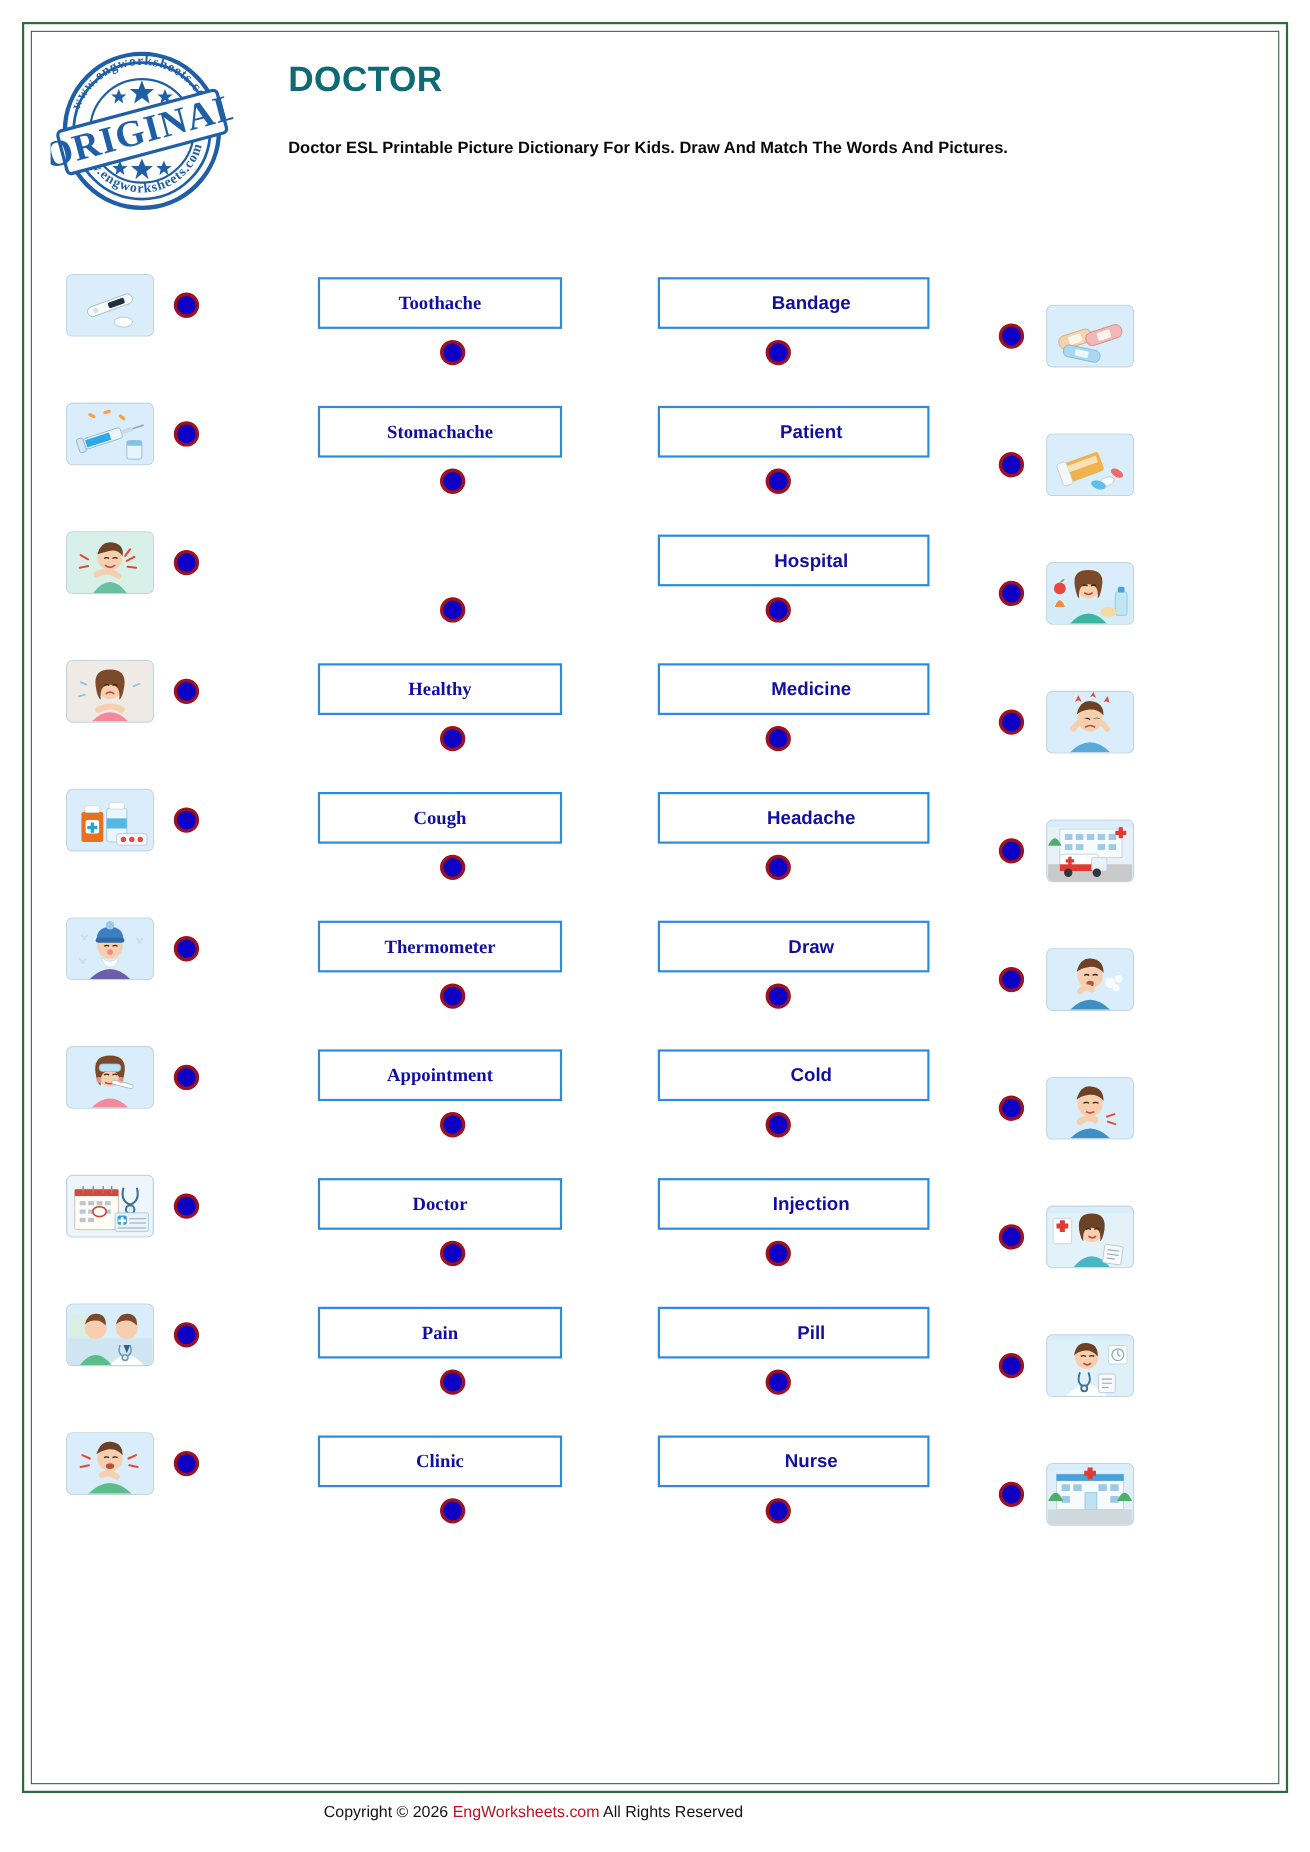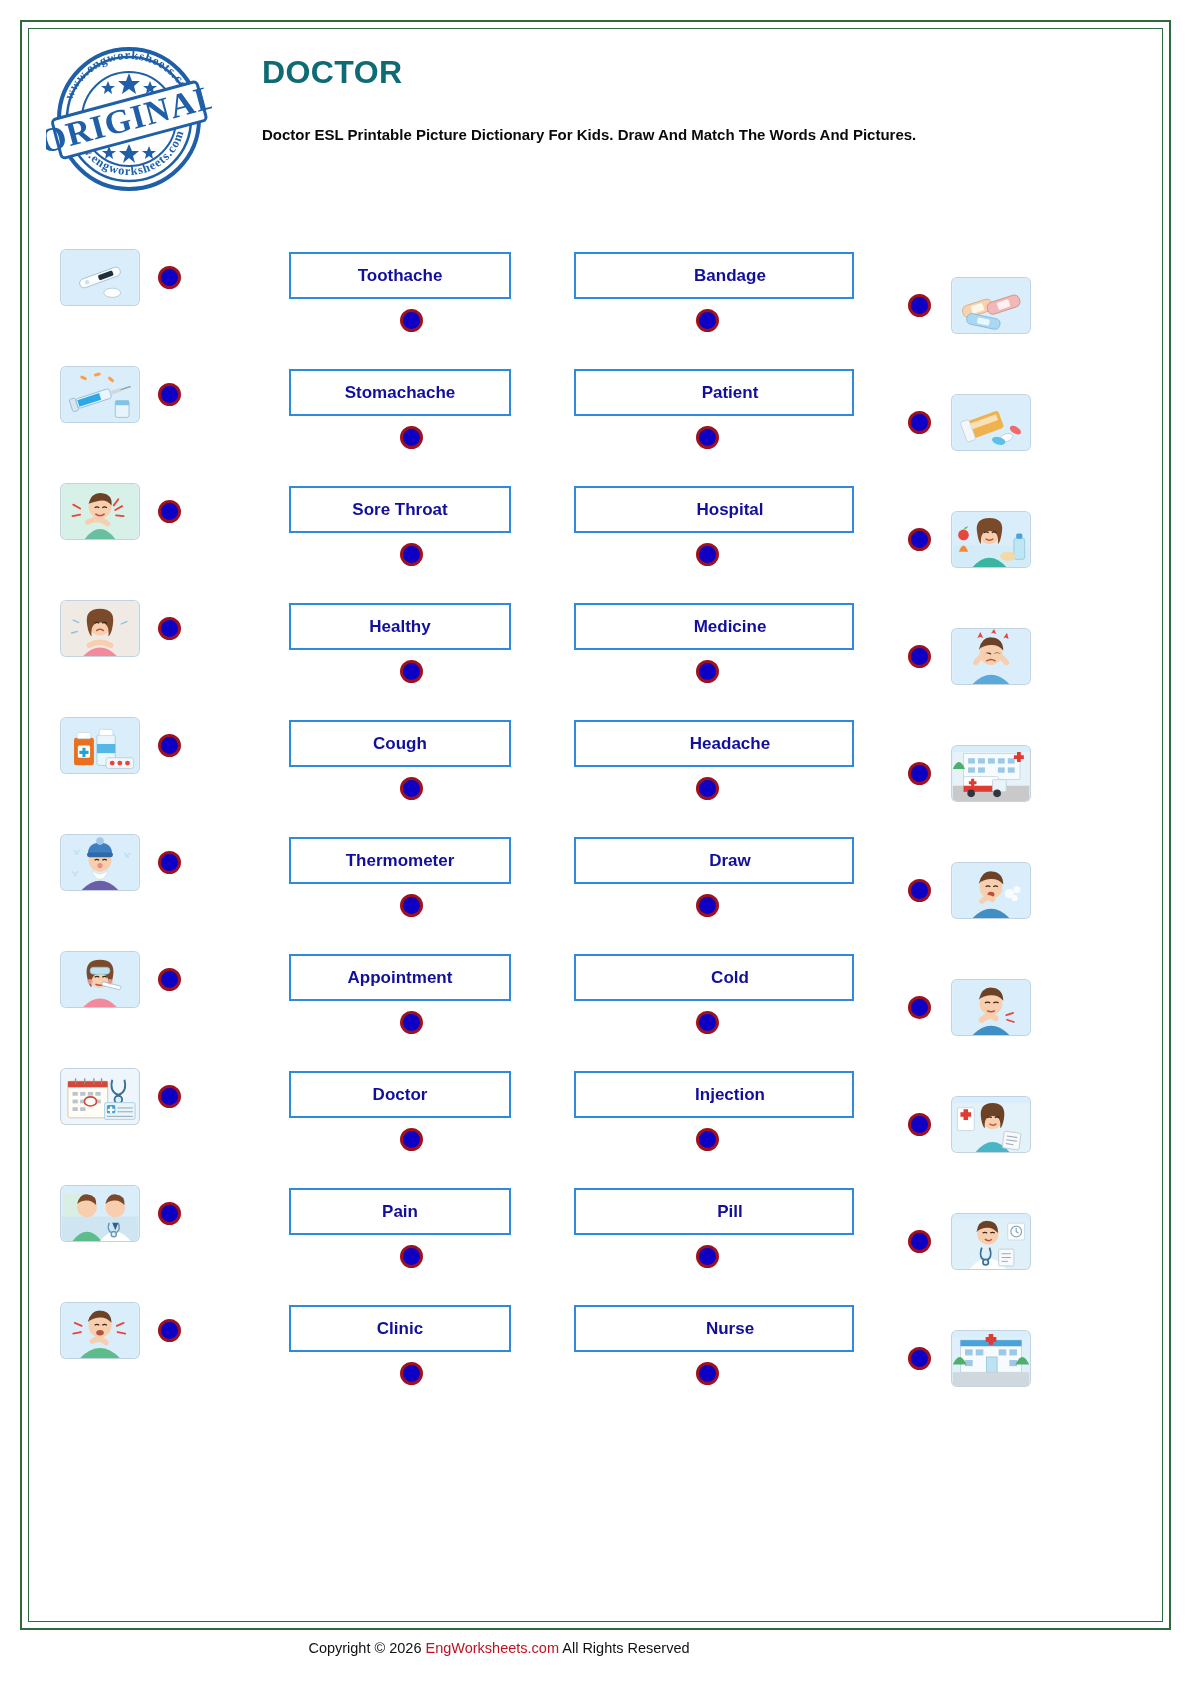--- a/index.html
+++ b/index.html
@@ -105,33 +105,32 @@
     border: 2px solid #2e8bdc;
     background: #ffffff;
     display: flex;
     align-items: center;
     justify-content: center;
     color: #110f9c;
     font-size: 17px;
     font-weight: bold;
     font-family: "Liberation Sans", sans-serif;
   }
-  .wordbox.col-a { left: 289px; top: 16px;  width: 222px; }
-  .wordbox.col-b { left: 574px; top: 16px;  width: 280px; padding-left: 32px; }
+  .wordbox.col-a { left: 289px; top: 16px;  width: 222px; font-family: Liberation Serif, serif; }
+  .wordbox.col-b { left: 598px; top: 16px;  width: 247px; padding-left: 32px; }
 
   
   .footer {
     position: absolute;
     left: 0; top: 1640px;
     width: 970px;
     text-align: center;
     font-size: 14.5px;
     color: #111111;
     font-family: "Liberation Sans", sans-serif;
-    margin-left: 14px;
   }
   .footer .brand { color: #c1121f; }
 </style>
 </head>
 <body>
 
 <div class="page">
 
   <div class="frame-outer"></div>
   <div class="frame-inner"></div>
@@ -262,21 +261,20 @@
             <g stroke="#e8453c" stroke-width="2.4" stroke-linecap="round">
               <path d="M70 34 l9 -5"></path>
               <path d="M71 41 l10 1"></path>
               <path d="M68 28 l6 -8"></path>
               <path d="M24 32 l-9 -5"></path>
               <path d="M24 40 l-10 2"></path>
             </g>
           </svg>
         </div>
         <div class="dot side-left"></div>
-        <div class="wordbox col-a">Sore Throat</div>
         <div class="dot under-a"></div>
         <div class="wordbox col-b">Hospital</div>
         <div class="dot under-b"></div>
         <div class="dot side-right"></div>
         <div class="thumb right">
           <svg viewBox="0 0 100 72" xmlns="http://www.w3.org/2000/svg">
             <rect width="100" height="72" fill="#d9eefa"></rect>
             <rect y="44" width="100" height="28" fill="#d4ecf7"></rect>
             <circle cx="48" cy="28" r="14" fill="#f7cfae"></circle>
             <path d="M32 28 q-4 -20 16 -20 q20 0 16 20 q-2 12 -5 14 q2 -17 -11 -17 q-13 0 -11 17 q-3 -2 -5 -14z" fill="#7b4a2a"></path>

